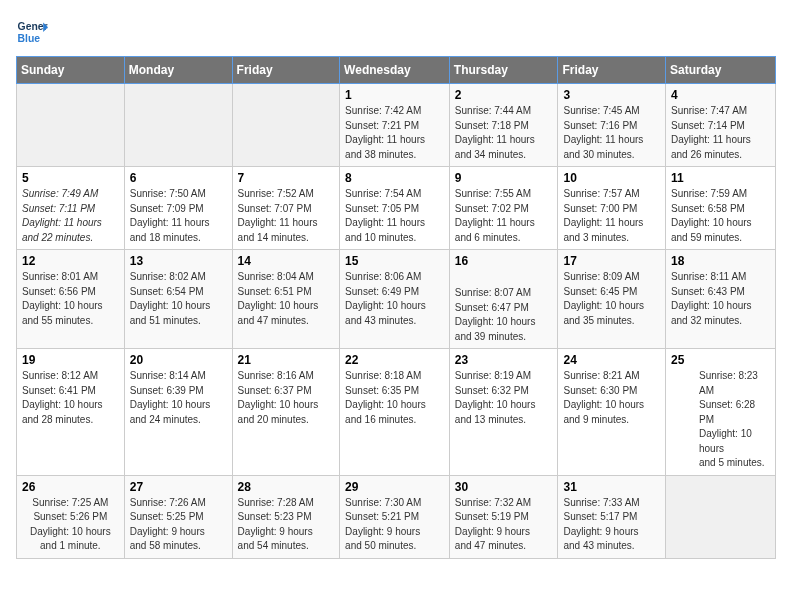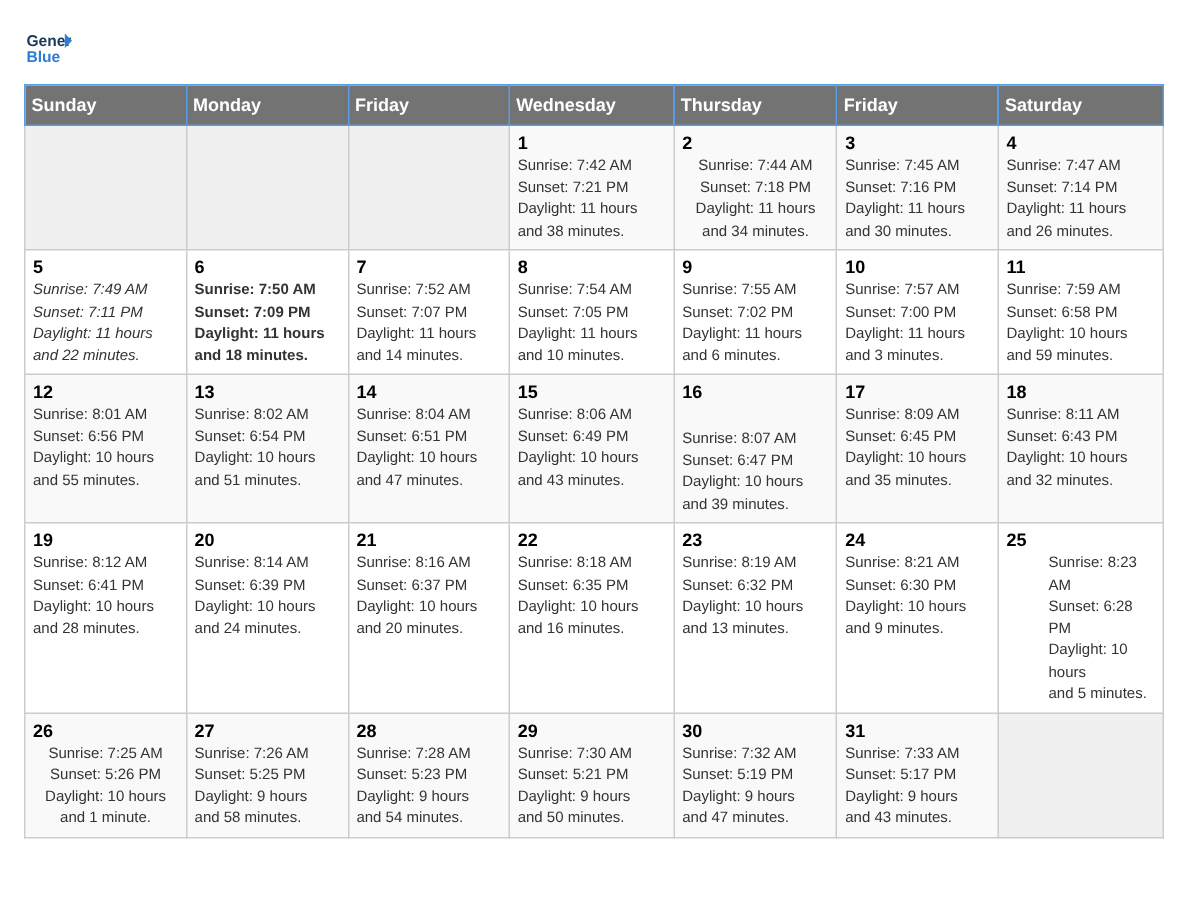--- a/index.html
+++ b/index.html
@@ -112,21 +112,21 @@
         <td class="empty"></td>
         <td>
           <div class="day-num">1</div>
           <div class="day-info" style="white-space: pre-line;">Sunrise: 7:42 AM
 Sunset: 7:21 PM
 Daylight: 11 hours
 and 38 minutes.</div>
         </td>
         <td>
           <div class="day-num">2</div>
-          <div class="day-info" style="white-space: pre-line; text-align: center;">Sunrise: 7:44 AM
+          <div class="day-info" style="white-space: pre-line;">Sunrise: 7:44 AM
 Sunset: 7:18 PM
 Daylight: 11 hours
 and 34 minutes.</div>
         </td>
         <td>
           <div class="day-num">3</div>
           <div class="day-info" style="white-space: pre-line;">Sunrise: 7:45 AM
 Sunset: 7:16 PM
 Daylight: 11 hours
 and 30 minutes.</div>
@@ -142,21 +142,21 @@
       <tr>
         <td>
           <div class="day-num">5</div>
           <div class="day-info" style="white-space: pre-line; font-style: italic;">Sunrise: 7:49 AM
 Sunset: 7:11 PM
 Daylight: 11 hours
 and 22 minutes.</div>
         </td>
         <td>
           <div class="day-num">6</div>
-          <div class="day-info" style="white-space: pre-line; font-weight: bold;">Sunrise: 7:50 AM
+          <div class="day-info" style="white-space: pre-line;">Sunrise: 7:50 AM
 Sunset: 7:09 PM
 Daylight: 11 hours
 and 18 minutes.</div>
         </td>
         <td>
           <div class="day-num">7</div>
           <div class="day-info" style="white-space: pre-line;">Sunrise: 7:52 AM
 Sunset: 7:07 PM
 Daylight: 11 hours
 and 14 minutes.</div>

